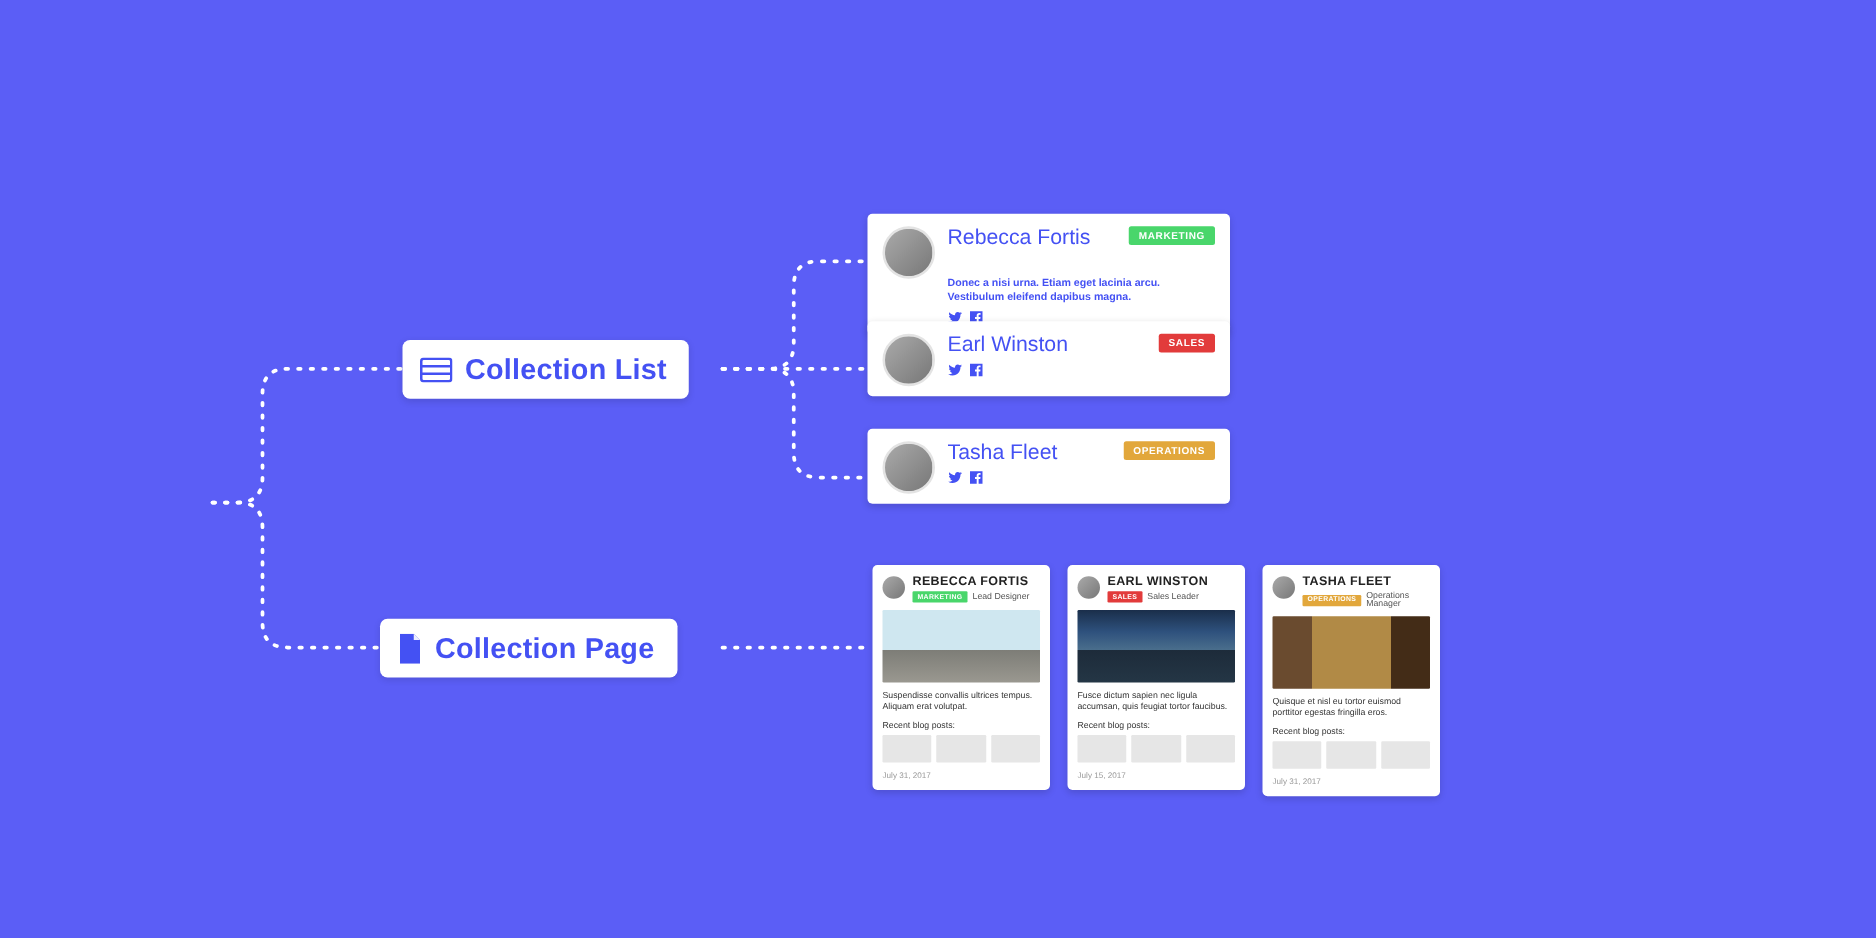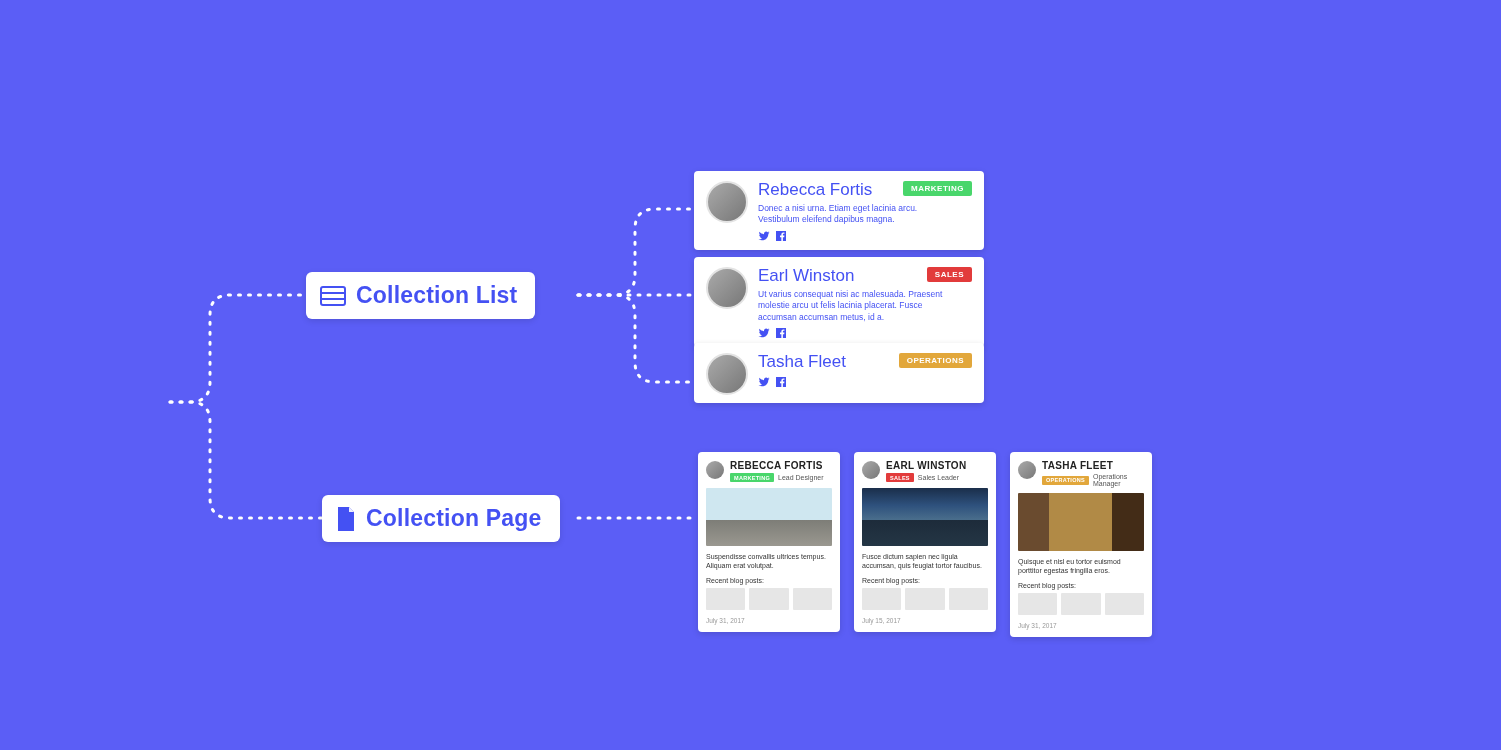--- a/index.html
+++ b/index.html
@@ -63,22 +63,23 @@
   .list-card .name {
     color: #4451F3;
     font-size: 17px;
     font-weight: 500;
     line-height: 1.1;
   }
   .list-card .desc {
     color: #4451F3;
     font-size: 8.5px;
     line-height: 1.35;
-    margin-top: 3px;
+    margin-top: 21px;
     max-width: 190px;
+    font-weight: bold;
   }
   .list-card .socials { margin-top: 4px; display:flex; gap:5px; }
   .list-card .badge {
     position: absolute;
     top: 0; right: 0;
     color: #fff;
     font-size: 8px;
     letter-spacing: .5px;
     font-weight: 600;
     padding: 3px 8px;
@@ -163,30 +164,30 @@
   <path class="dotted" d="M170 402 L190 402 Q210 402 210 382 L210 315 Q210 295 230 295 L322 295"></path>
   <path class="dotted" d="M170 402 L190 402 Q210 402 210 422 L210 498 Q210 518 230 518 L322 518"></path>
 
   <path class="dotted" d="M578 295 L615 295 Q635 295 635 275 L635 229 Q635 209 655 209 L694 209"></path>
   <path class="dotted" d="M578 295 L694 295"></path>
   <path class="dotted" d="M578 295 L615 295 Q635 295 635 315 L635 362 Q635 382 655 382 L694 382"></path>
 
   <path class="dotted" d="M578 518 L698 518"></path>
 </svg>
 
-<div class="label-box" style="left:306px; top:272px;">
+<div class="label-box" style="left:322px; top:272px;">
   <svg width="26" height="20" viewBox="0 0 26 20">
     <rect x="1" y="1" width="24" height="18" rx="2" fill="none" stroke="#4451F3" stroke-width="2"></rect>
     <line x1="1" y1="7" x2="25" y2="7" stroke="#4451F3" stroke-width="2"></line>
     <line x1="1" y1="13" x2="25" y2="13" stroke="#4451F3" stroke-width="2"></line>
   </svg>
   <span class="label-text">Collection List</span>
 </div>
 
-<div class="label-box" style="left:322px; top:495px;">
+<div class="label-box" style="left:304px; top:495px;">
   <svg width="20" height="24" viewBox="0 0 20 24">
     <path d="M2 0 L13 0 L18 5 L18 24 L2 24 Z" fill="#4451F3"></path>
     <path d="M13 0 L13 5 L18 5 Z" fill="#fff" opacity=".9"></path>
   </svg>
   <span class="label-text">Collection Page</span>
 </div>
 
 <div class="list-card" style="left:694px; top:171px;">
   <div class="avatar av-green"></div>
   <div class="body">
@@ -202,21 +203,20 @@
         </svg>
     </div>
   </div>
 </div>
 
 <div class="list-card" style="left:694px; top:257px;">
   <div class="avatar av-orange"></div>
   <div class="body">
     <div class="badge" style="background:#E23B3B">SALES</div>
     <div class="name">Earl Winston</div>
-    <div class="desc">Ut varius consequat nisi ac malesuada. Praesent molestie arcu ut felis lacinia placerat. Fusce accumsan accumsan metus, id a.</div>
     <div class="socials">
       <svg width="12" height="12" viewBox="0 0 24 24" fill="#4451F3">
           <path d="M23 4.9c-.8.4-1.7.6-2.6.8.9-.6 1.6-1.4 2-2.5-.9.5-1.9.9-2.9 1.1C18.6 3.4 17.5 3 16.3 3c-2.4 0-4.3 2-4.3 4.4 0 .3 0 .7.1 1C8.4 8.2 5.1 6.4 3 3.7c-.4.7-.6 1.4-.6 2.3 0 1.5.8 2.9 2 3.7-.7 0-1.4-.2-2-.5v.1c0 2.1 1.5 3.9 3.5 4.3-.4.1-.8.2-1.2.2-.3 0-.6 0-.8-.1.6 1.8 2.2 3 4.1 3.1-1.5 1.2-3.4 1.9-5.5 1.9H1c2 1.3 4.4 2 6.9 2 8.3 0 12.8-6.9 12.8-12.8v-.6c.9-.6 1.7-1.4 2.3-2.3z"></path>
         </svg>
       <svg width="12" height="12" viewBox="0 0 24 24" fill="#4451F3">
           <path d="M22 2H2v20h10.7v-7.7H10V11h2.7V8.8c0-2.6 1.6-4 3.9-4 1.1 0 2.1.1 2.3.1v2.7h-1.6c-1.3 0-1.5.6-1.5 1.5V11h3l-.4 3.3h-2.6V22H22V2z"></path>
         </svg>
     </div>
   </div>
 </div>

